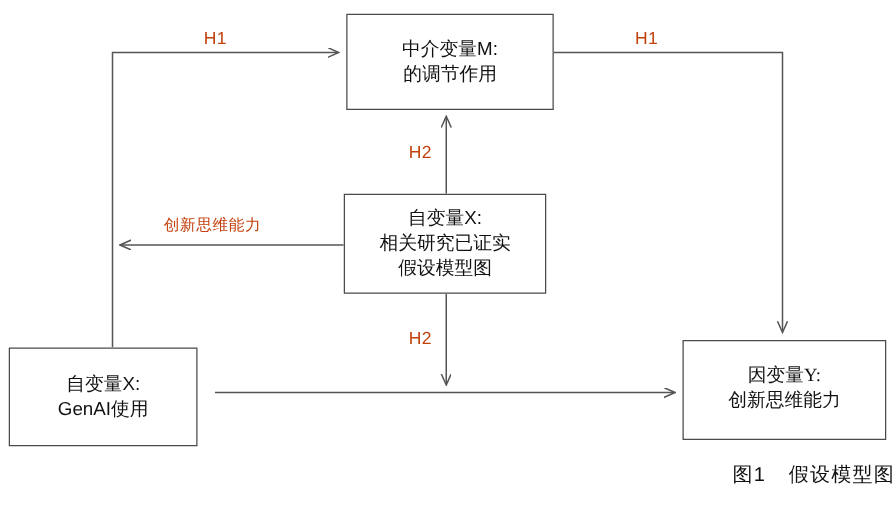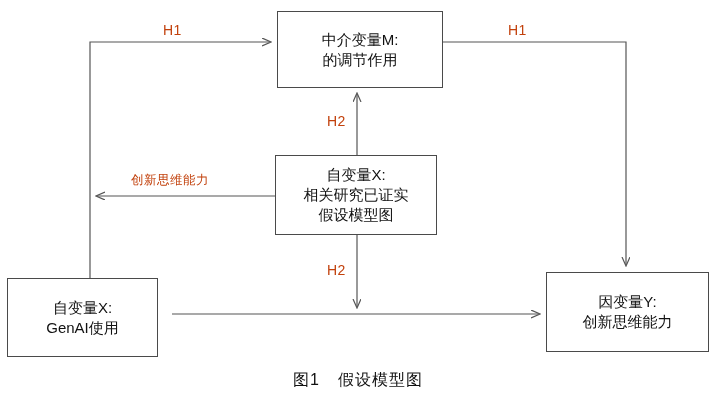--- a/index.html
+++ b/index.html
@@ -24,40 +24,40 @@
     text-align:center;
     line-height:1.32;
     font-size:15px;
     color:#111;
   }
   .node .line{display:block;white-space:nowrap;}
 
   #node-m{left:277px;top:11px;width:166px;height:77px;}
   #node-z{left:275px;top:155px;width:162px;height:80px;}
   #node-x{left:7px;top:278px;width:151px;height:79px;}
-  #node-y{left:546px;top:272px;width:163px;height:80px;}
+  #node-y{left:546px;top:272px;width:163px;height:80px;font-family:Liberation Serif, serif;}
 
   .edge-label{
     position:absolute;
     font-size:14px;
     color:#c2410c;
     white-space:nowrap;
     letter-spacing:.3px;
   }
   .edge-label.cn{font-size:12.5px;letter-spacing:.5px;}
 
   #lbl-h1-left{left:163px;top:22px;}
   #lbl-h1-right{left:508px;top:22px;}
   #lbl-h2-top{left:327px;top:113px;}
   #lbl-h2-bottom{left:327px;top:262px;}
   #lbl-proof{left:131px;top:172px;}
 
   #caption{
     position:absolute;left:0;top:370px;width:716px;
-    text-align:center;font-size:16px;color:#111;letter-spacing:1px;
+    text-align:right;font-size:16px;color:#111;letter-spacing:1px;
   }
   #caption .gap{display:inline-block;width:18px;}
 </style>
 </head>
 <body>
 
 <div id="canvas">
 
   <svg class="edges" viewBox="0 0 716 408">
     <defs>

